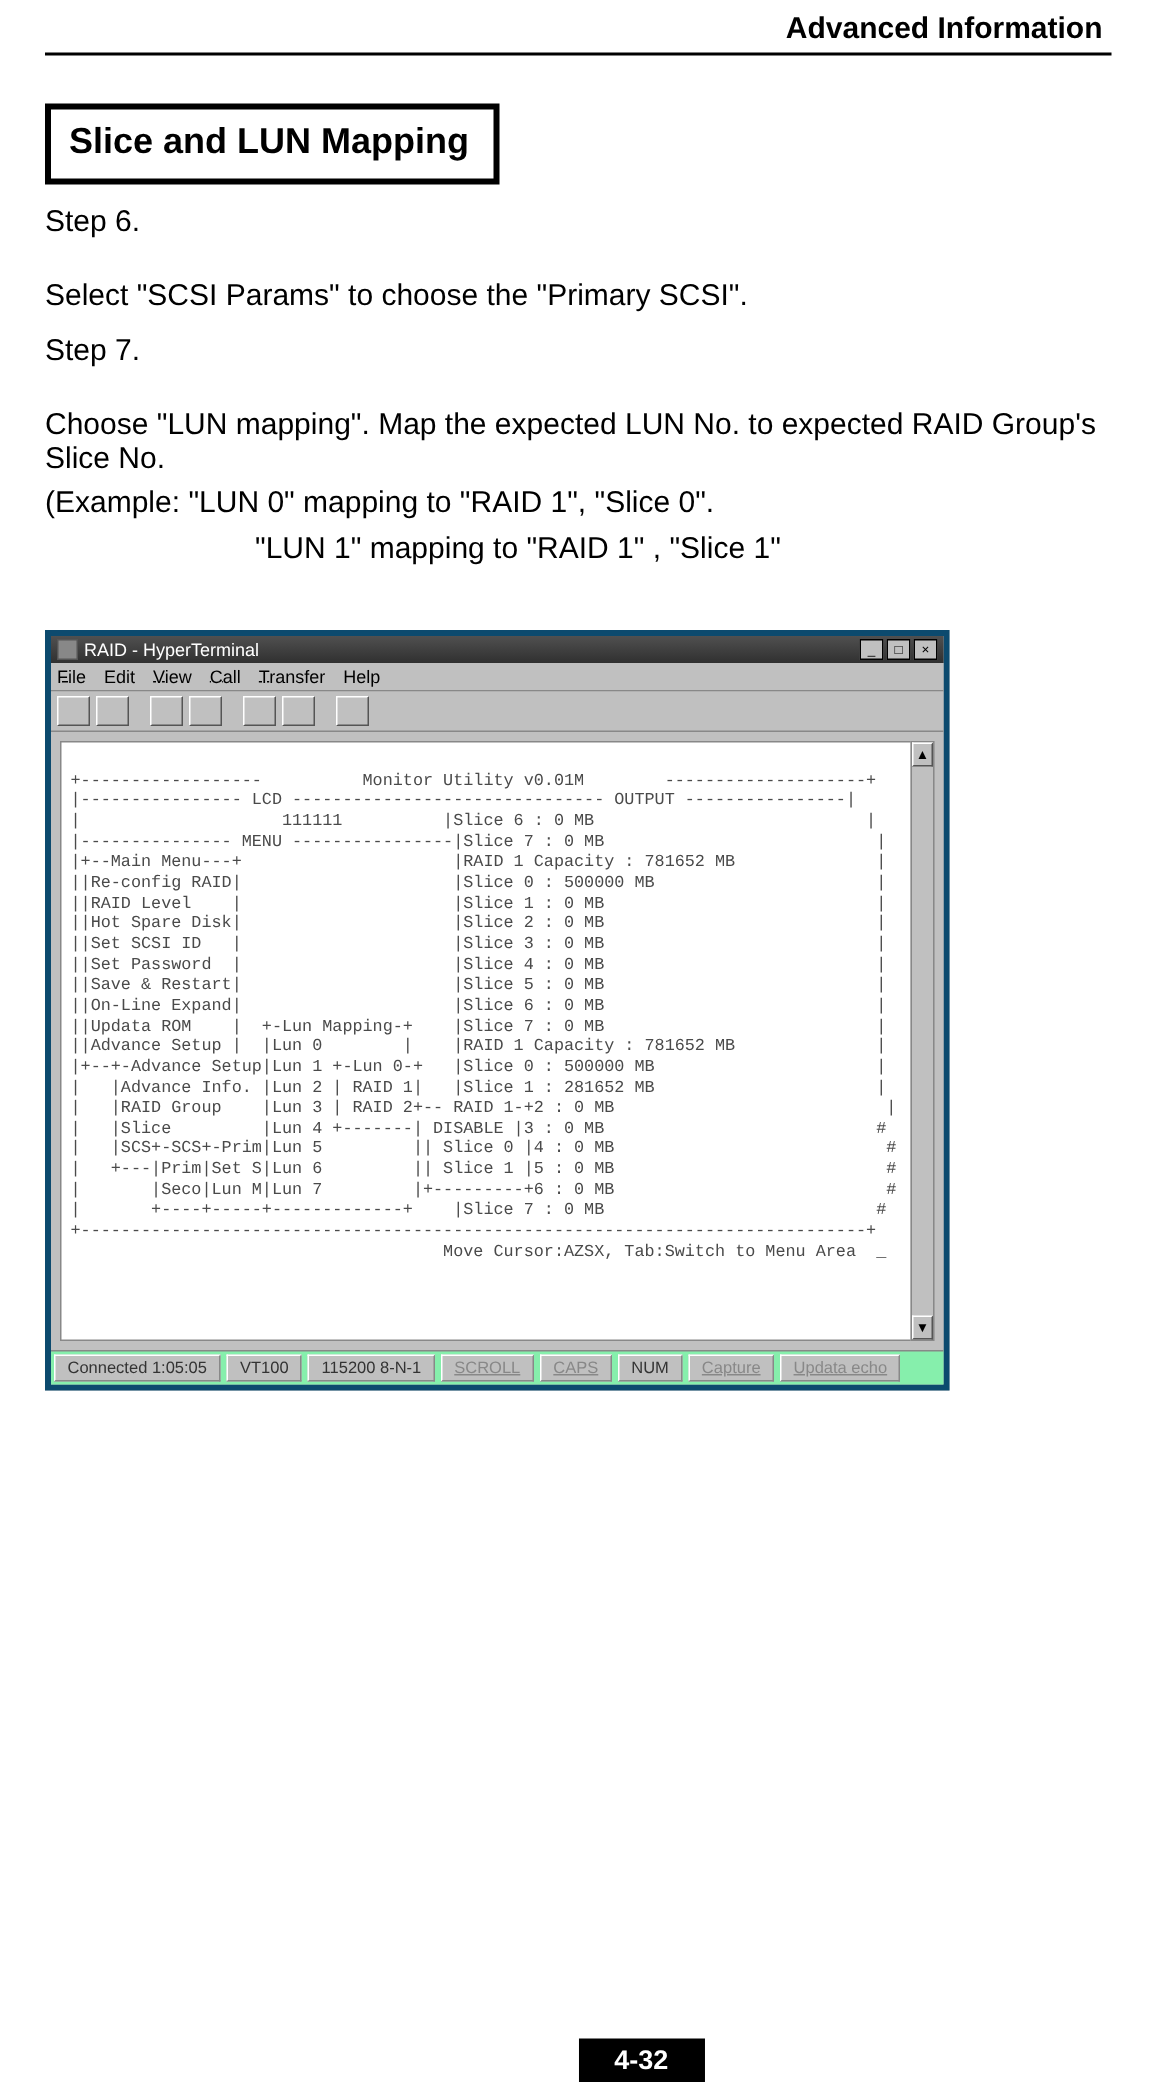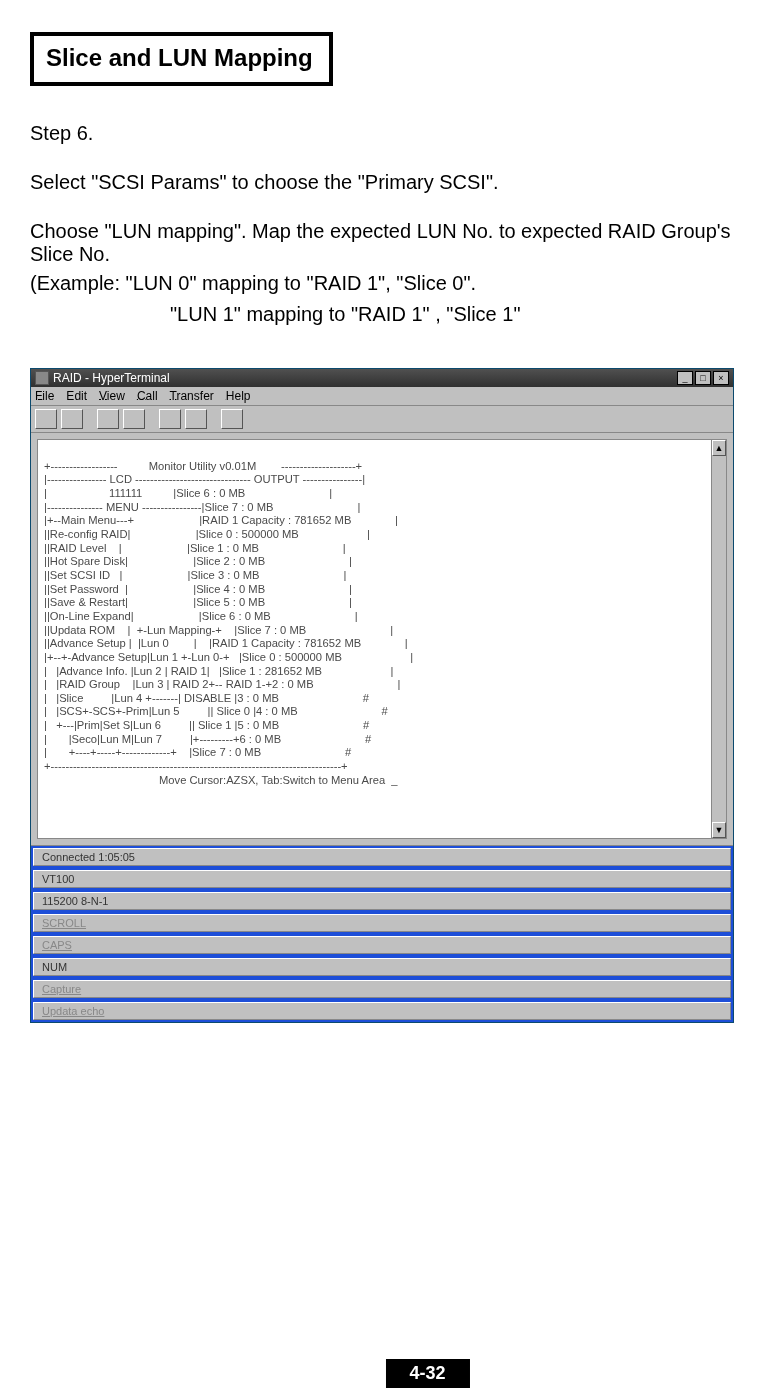--- a/index.html
+++ b/index.html
@@ -40,37 +40,37 @@
     font-weight: bold;
     font-size: 24px;
     font-stretch: semi-expanded;
   }
   .body-text {
     font-size: 20px;
     line-height: 1.35;
     margin-top: 38px;
   }
   .step {
-    margin-top: 36px;
+    margin-top: 14px;
     font-size: 20px;
   }
   .para {
     margin-top: 26px;
     font-size: 20px;
   }
   .indent {
     padding-left: 140px;
     display:block;
   }
 
   
   .screenshot {
     margin-top: 40px;
-    width: 704px;
-    border: 1px solid #0c4a6e;
+    width: 603px;
+    border: 4px solid #0c4a6e;
     background: #bdbdbd;
     font-family: "MS Sans Serif", Tahoma, sans-serif;
   }
   .titlebar {
     background: linear-gradient(#505050,#303030);
     color: #fff;
     font-size: 12px;
     padding: 2px 4px;
     display: flex;
     align-items: center;
@@ -110,44 +110,43 @@
   }
   .tsep { width:6px; }
   .term-wrap {
     background:#c0c0c0;
     padding:6px;
     position:relative;
   }
   .terminal {
     background:#fff;
     color:#4a4a4a;
-    font-family: Liberation Sans, sans-serif;
+    font-family: Liberation Mono, monospace;
     font-size:11.2px;
     line-height:1.22;
     white-space:pre;
     padding:6px 4px 6px 6px;
     height:400px;
     overflow:hidden;
     border:1px solid #888;
   }
   .vscroll {
     position:absolute;
     top:6px; right:6px; bottom:6px;
     width:16px;
     background:#c0c0c0;
     border:1px solid #888;
     display:flex;flex-direction:column;justify-content:space-between;
   }
   .sbtn{height:16px;background:#c0c0c0;border-top:1px solid #fff;border-left:1px solid #fff;border-right:1px solid #555;border-bottom:1px solid #555;font-size:9px;text-align:center;line-height:14px;}
   .statusbar {
-    background:#1d4ed8;
+    background:#86efac;
     border-top:1px solid #888;
     display:flex;
     font-size:11px;
-    flex-direction:column;
   }
   .status-cell {
     border:1px solid #888;
     border-top-color:#fff;
     border-left-color:#fff;
     padding:2px 8px;
     margin:2px;
     background:#c0c0c0;
     color:#333;
   }
@@ -163,28 +162,33 @@
     font-size:18px;
     padding:4px 24px;
     margin-left:42px;
   }
 </style>
 </head>
 <body>
 
 <div class="page">
 
+  <div class="header-area">
+    <div class="header-title">Advanced Information</div>
+    <hr class="header-rule">
+  </div>
 
   <div class="section-box">
     <span>Slice and LUN Mapping</span>
   </div>
 
   <div class="step">Step 6.</div>
   <div class="para">Select "SCSI Params" to choose the "Primary SCSI".</div>
 
+  <div class="step">Step 7.</div>
   <div class="para">Choose "LUN mapping".  Map the expected LUN No. to expected RAID Group's Slice No.</div>
   <div class="body-text" style="margin-top:4px;">(Example: "LUN 0" mapping to "RAID 1", "Slice 0".</div>
   <div class="body-text" style="margin-top:4px;">
     <span class="indent">"LUN 1" mapping to "RAID 1"  , "Slice 1"</span>
   </div>
 
   
   <div class="screenshot">
     <div class="titlebar">
       <div class="titlebar-left">

